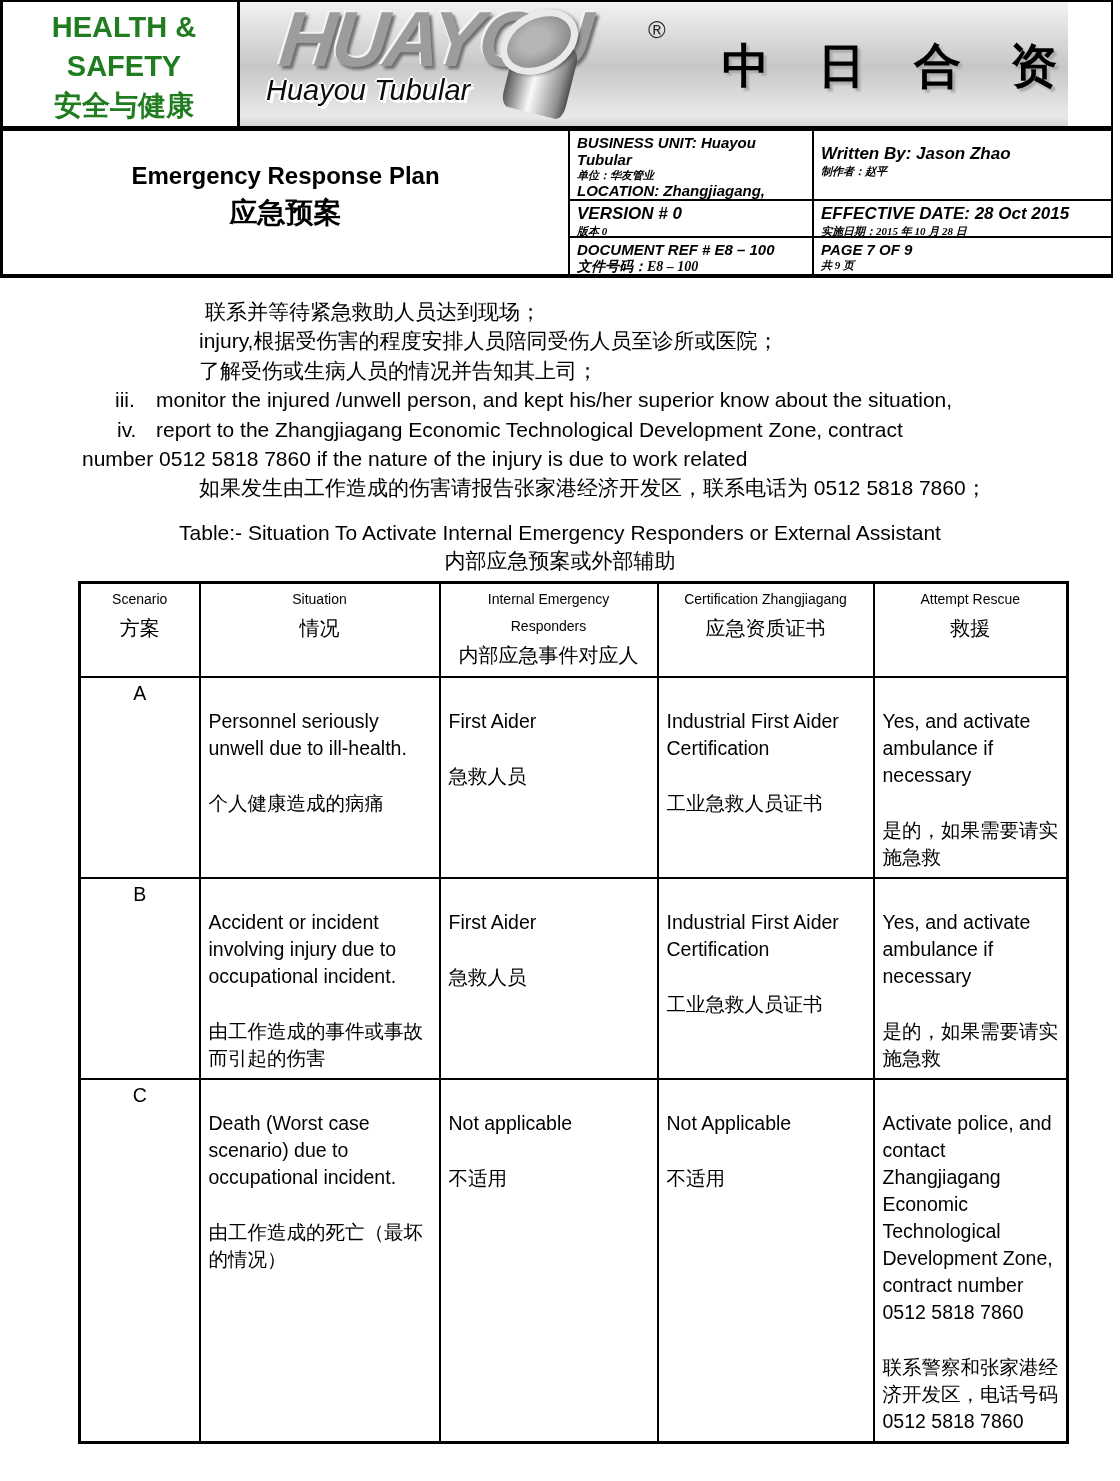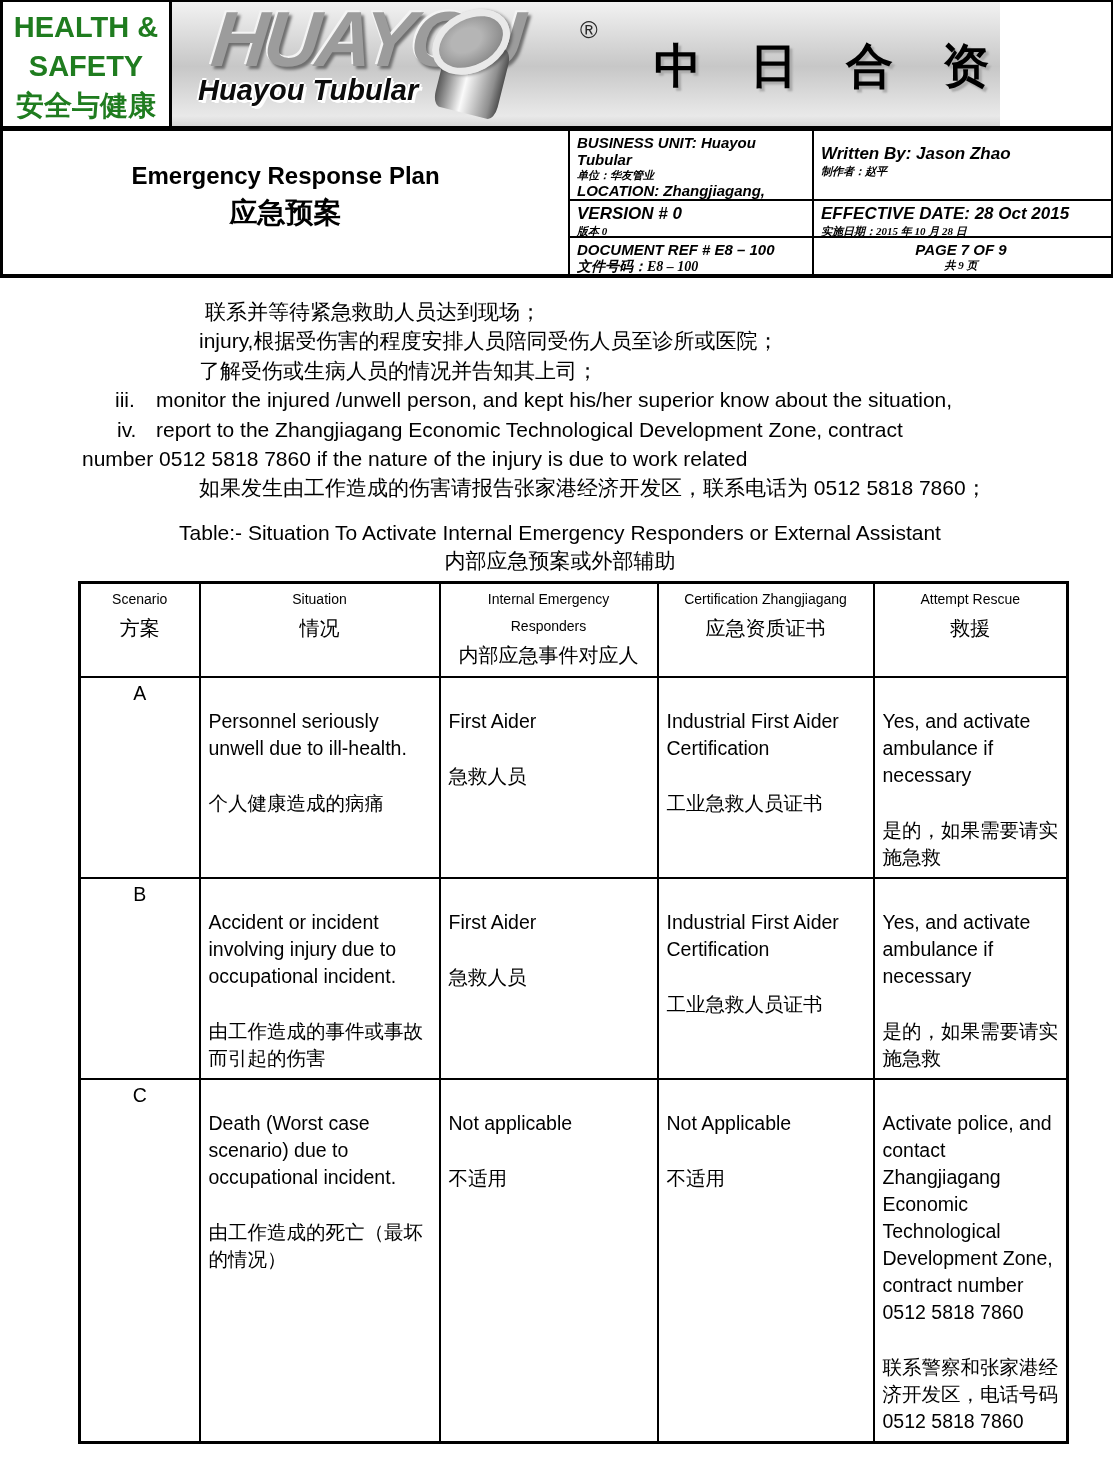--- a/index.html
+++ b/index.html
@@ -2,58 +2,58 @@
 <html><head>
 <meta charset="utf-8">
 <style>
   html,body{margin:0;padding:0;background:#fff;}
   body{width:1120px;height:1481px;position:relative;font-family:"Liberation Sans",sans-serif;color:#000;}
 
   
   .header-top{position:absolute;left:0;top:0;width:1113px;height:131px;box-sizing:border-box;
     border-top:2px solid #000;border-left:3px solid #000;border-right:2px solid #000;border-bottom:5px solid #000;
     display:flex;background:#fff;}
-  .hs-cell{width:169px;box-sizing:border-box;border-right:3px solid #000;text-align:center;padding-top:6px;}
+  .hs-cell{width:229px;box-sizing:border-box;border-right:3px solid #000;text-align:center;padding-top:6px;margin-left:8px;}
   .hs-cell .hs-en{font-size:29px;font-weight:bold;color:#1f7c1f;line-height:39px;}
   .hs-cell .hs-zh{font-size:28px;font-weight:bold;color:#1f7c1f;line-height:40px;}
   .logo-banner{width:828px;position:relative;overflow:hidden;
     background:linear-gradient(180deg,#f2f2f2 0%,#c7c7c7 52%,#e9e9e9 92%,#d6d6d6 100%);}
   .logo-bigtext{position:absolute;left:40px;top:-8px;font-size:78px;font-weight:bold;font-style:italic;
     color:#9c9c9c;letter-spacing:-4px;transform:skewX(-6deg);
     text-shadow:-2px -2px 0 #f4f4f4,3px 3px 3px #6e6e6e;z-index:1;white-space:nowrap;}
   .pipe-body{position:absolute;left:268px;top:40px;width:64px;height:72px;transform:rotate(14deg);
     background:linear-gradient(90deg,#585858,#fafafa 42%,#8f8f8f 85%,#4f4f4f);
     border-radius:8px/14px;z-index:2;}
   .pipe-cap{position:absolute;left:258px;top:10px;width:82px;height:60px;border-radius:50%;
     background:radial-gradient(ellipse at 45% 42%,#b5b5b5 30%,#8f8f8f 70%,#5c5c5c);
     border:7px solid #e9e9e9;box-sizing:border-box;transform:rotate(-28deg);
     box-shadow:2px 2px 3px rgba(0,0,0,.35);z-index:3;}
   .logo-reg{position:absolute;left:408px;top:14px;font-size:24px;color:#2a2a2a;z-index:5;}
-  .logo-sub{position:absolute;left:26px;top:72px;font-size:29px;font-weight:bold;font-style:italic;color:#0c0c0c;
+  .logo-sub{position:absolute;left:26px;top:72px;font-size:29px;font-weight:normal;font-style:italic;color:#0c0c0c;
     z-index:6;white-space:nowrap;
     text-shadow:2px 0 0 #fff,-2px 0 0 #fff,0 2px 0 #fff,0 -2px 0 #fff,3px 3px 0 #fdfdfd;}
   .logo-cn{position:absolute;left:482px;top:33px;font-size:47px;font-weight:bold;color:#000;
     word-spacing:36px;z-index:5;white-space:nowrap;text-shadow:3px 3px 2px #ababab;}
   .top-spacer{flex:1;background:#fff;}
 
   
   .header-mid{position:absolute;left:0;top:131px;width:1113px;height:147px;box-sizing:border-box;
     border-left:3px solid #000;border-right:2px solid #000;border-bottom:4px solid #000;display:flex;background:#fff;}
   .title-cell{width:567px;box-sizing:border-box;border-right:2px solid #000;text-align:center;padding-top:26px;}
   .title-en{font-size:24px;font-weight:bold;line-height:37px;}
   .title-zh{font-size:28px;font-weight:bold;line-height:37px;}
   .meta{flex:1;display:grid;grid-template-columns:244px 1fr;grid-template-rows:70px 37px 1fr;}
   .mcell{box-sizing:border-box;padding:3px 6px 0 7px;overflow:hidden;}
   .mcell.bR{border-right:2px solid #000;}
   .mcell.bB{border-bottom:2px solid #000;}
   .m-en{font-size:15px;font-weight:bold;font-style:italic;line-height:17px;}
   .m-en.big{font-size:17px;line-height:20px;}
   .m-zh{font-size:11px;font-weight:bold;font-style:italic;line-height:14px;font-family:"Liberation Serif",serif;}
   .m-zh.big{font-size:14px;line-height:17px;}
-  .m-right{text-align:center;padding-right:10px;}
+  .m-right{text-align:left;padding-right:10px;}
   .pad-top{padding-top:13px;}
 
   
   .doc-body{position:absolute;left:0;top:297px;width:1120px;font-size:21px;line-height:29.4px;}
   .ln{position:relative;}
   .mk{position:absolute;top:0;}
   .caption{margin-top:16px;text-align:center;font-size:21px;line-height:28px;}
 
   
   table.main{border-collapse:collapse;table-layout:fixed;width:988px;margin:6px 0 0 78px;border:3px solid #000;}

